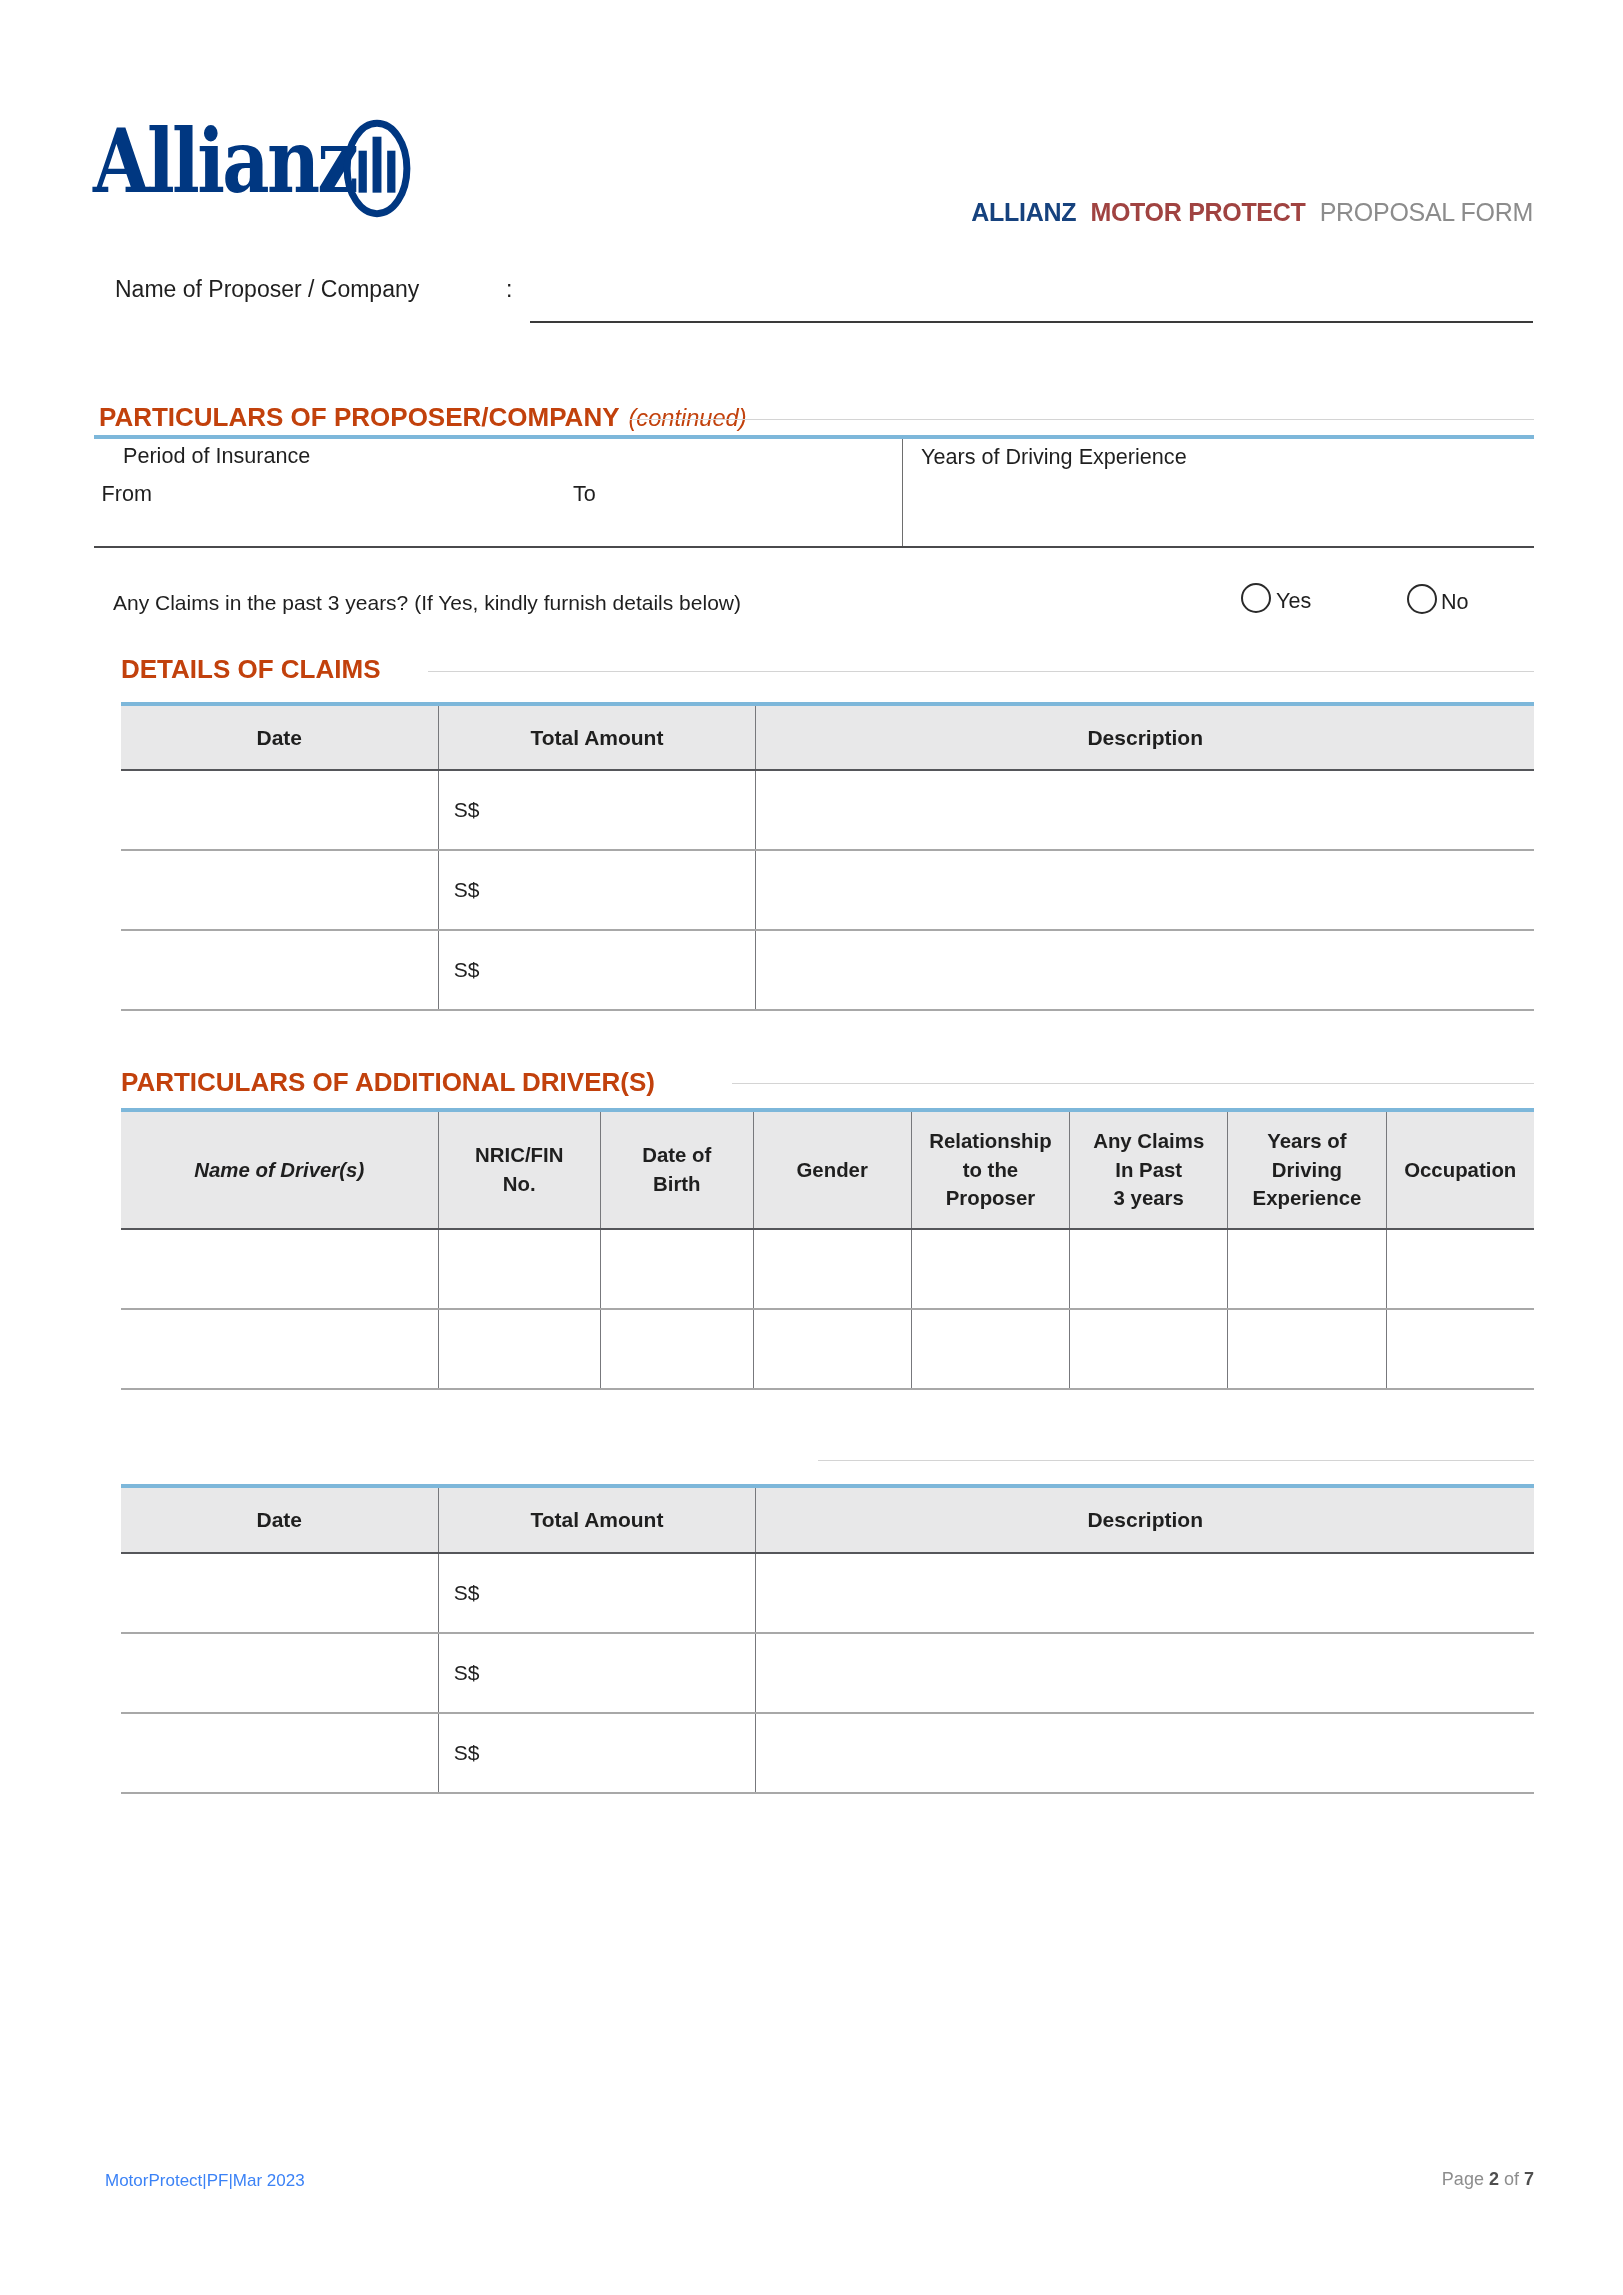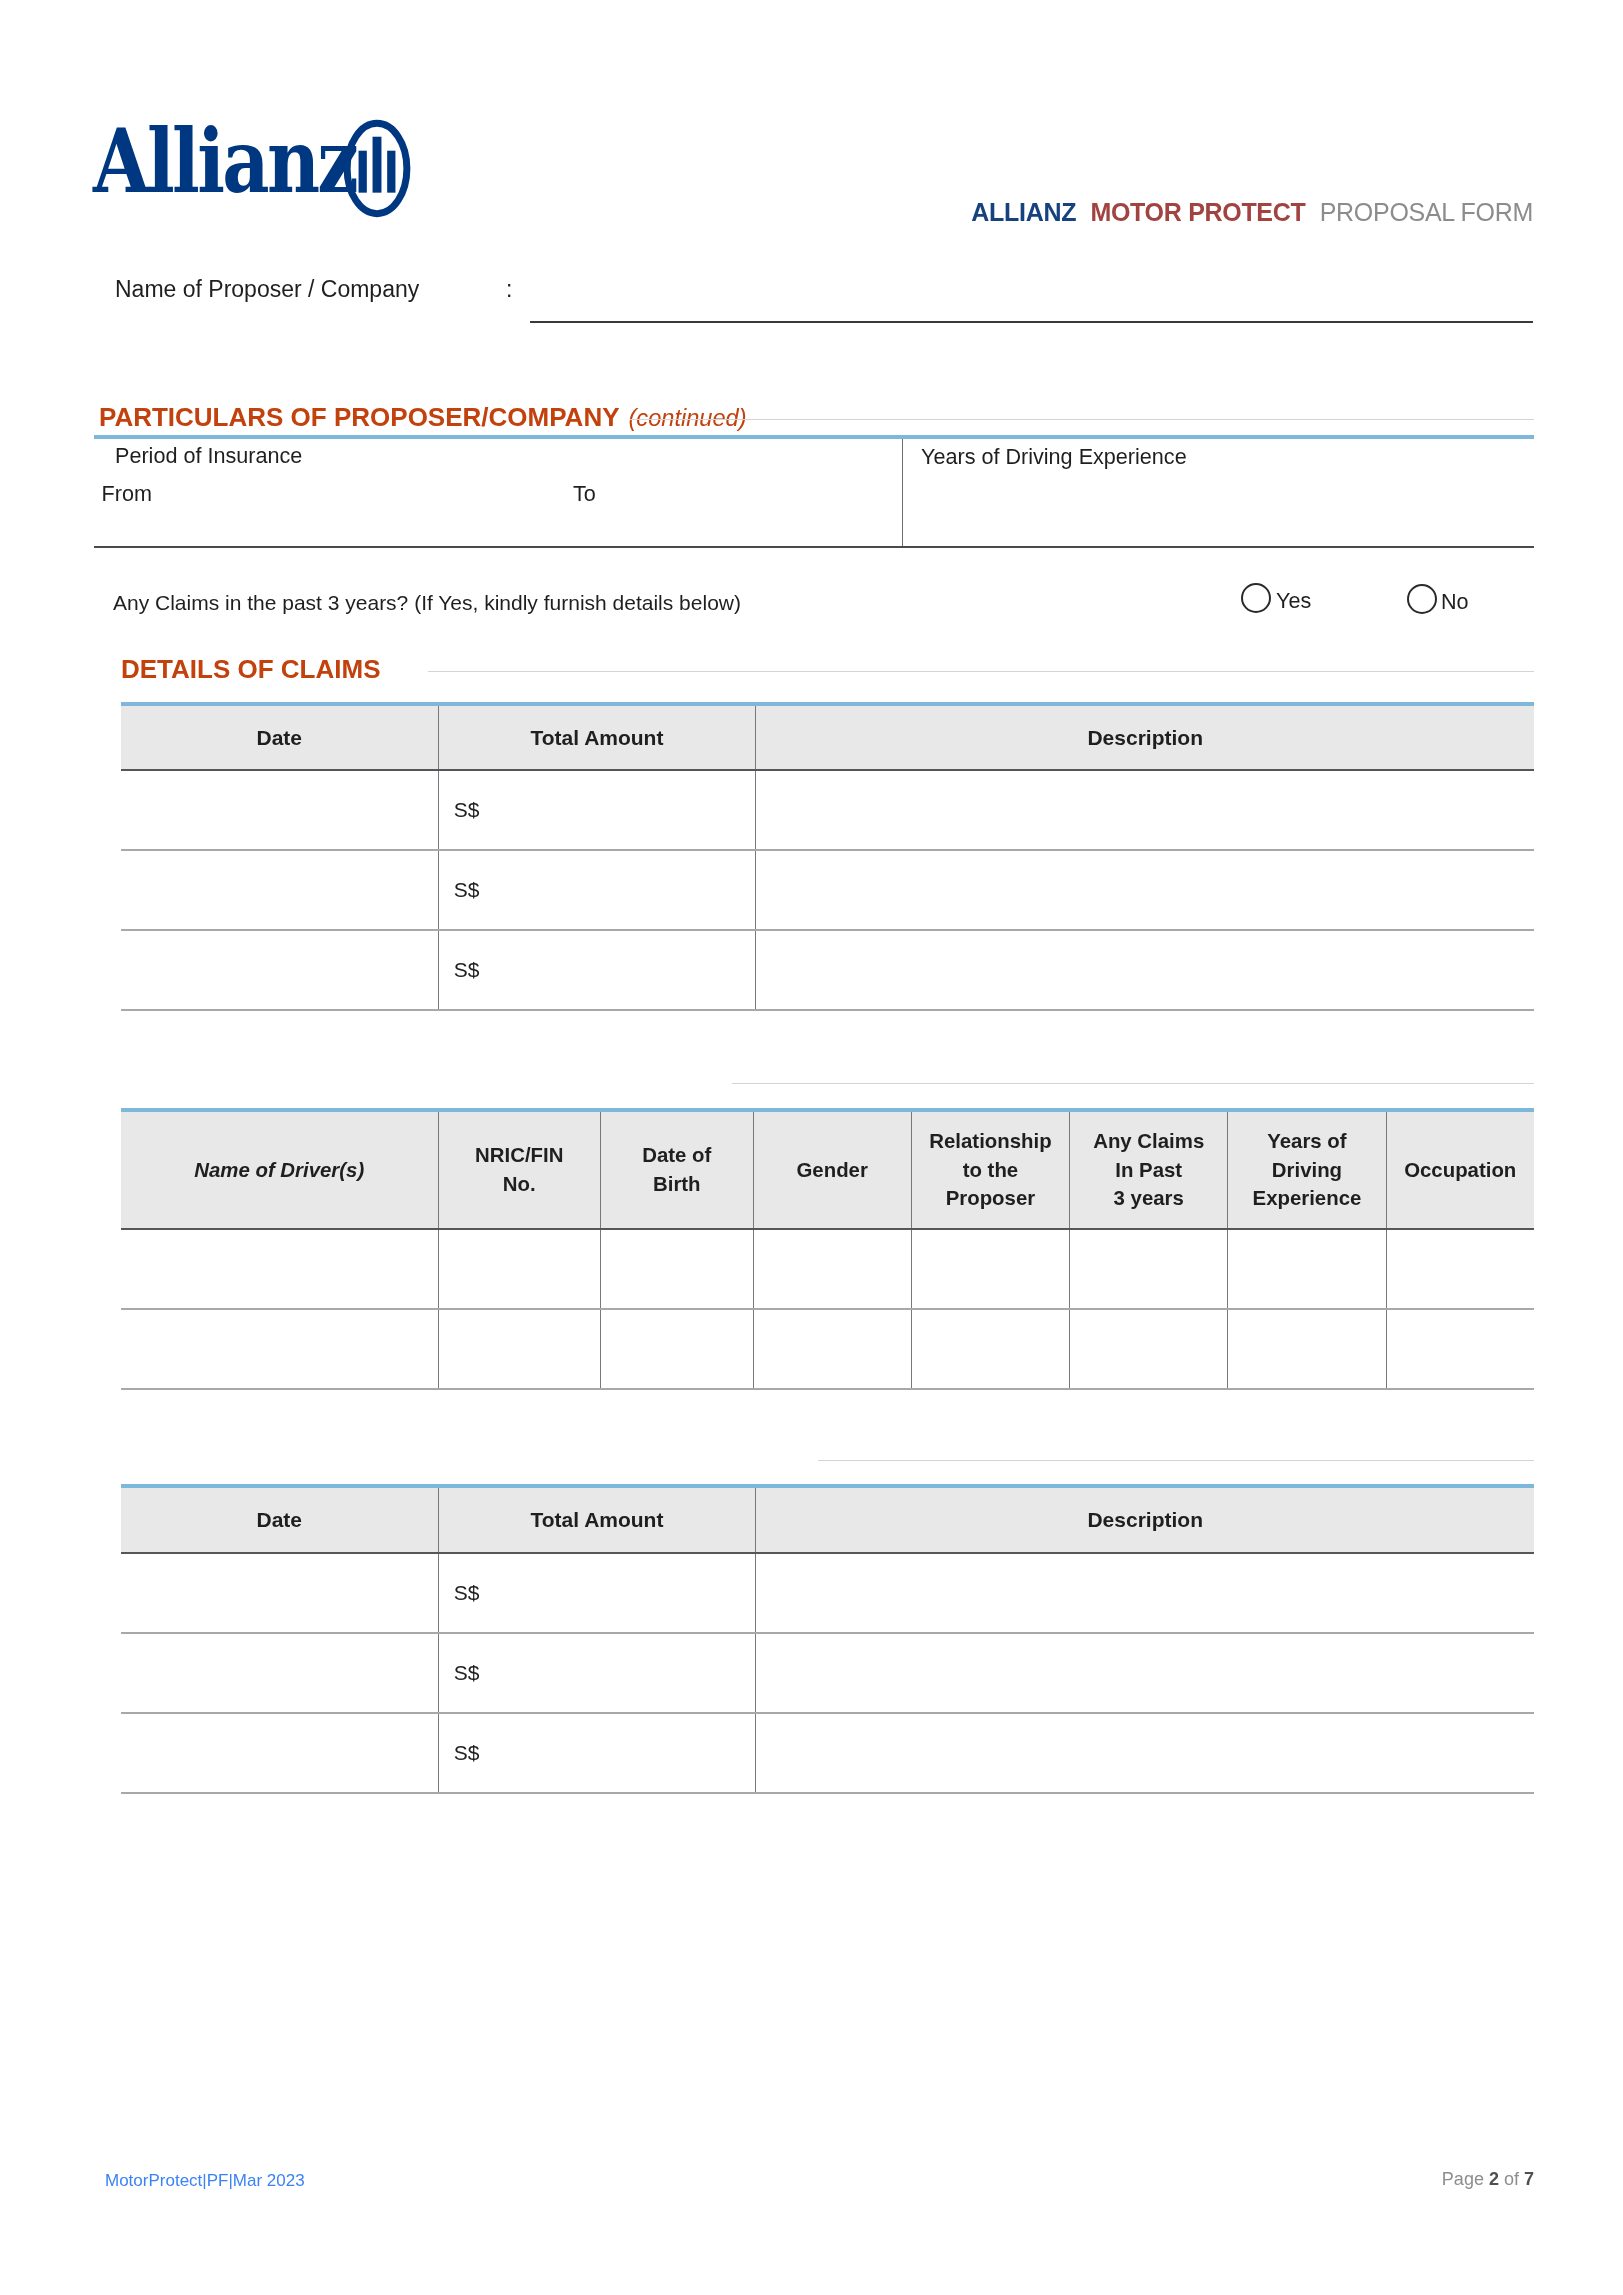--- a/index.html
+++ b/index.html
@@ -93,21 +93,21 @@
   <div class="abs name-line"></div>
 
   <div class="abs sec-title" style="left:99px; top:402px;">
     <span>PARTICULARS OF PROPOSER/COMPANY</span><span class="cont">(continued)</span>
   </div>
   <div class="abs hairline" style="left:630px; top:419px; width:904px;"></div>
   <div class="abs blue-rule" style="left:94px; top:435px; width:1440px;"></div>
 
   <div class="abs period-box">
     <div class="abs" style="left:0; top:0; width:808px; height:100%;">
-      <div class="abs pb-label" style="left:21px; top:3.8px;text-align:center;">Period of Insurance</div>
+      <div class="abs pb-label" style="left:29px; top:3.8px;text-align:center;">Period of Insurance</div>
       <div class="abs pb-label" style="left:7.6px; top:42px;">From</div>
       <div class="abs pb-label" style="left:479px; top:42px;">To</div>
     </div>
     <div class="abs period-divider"></div>
     <div class="abs" style="left:809px; top:0; right:0; height:100%;">
       <div class="abs pb-label" style="left:18px; top:5.1px;">Years of Driving Experience</div>
     </div>
   </div>
 
   <div class="abs claims-q">Any Claims in the past 3 years? (If Yes, kindly furnish details below)</div>
@@ -142,20 +142,21 @@
     </div>
     <div class="trow">
       <div class="bc w-date"></div>
       <div class="bc w-amt amount-cell">
           <span>S$</span>
         </div>
       <div class="bc w-desc"></div>
     </div>
   </div>
 
+  <div class="abs sec-title" style="left:121px; top:1067px;">PARTICULARS OF ADDITIONAL DRIVER(S)</div>
   <div class="abs hairline" style="left:732px; top:1083px; width:802px;"></div>
 
   <div class="ctable t-drivers" style="top:1108px;">
     <div class="topline"></div>
     <div class="thead">
       <div class="hc dw0">Name of Driver(s)</div>
       <div class="hc dw1">NRIC/FIN
 No.</div>
       <div class="hc dw2">Date of
 Birth</div>

